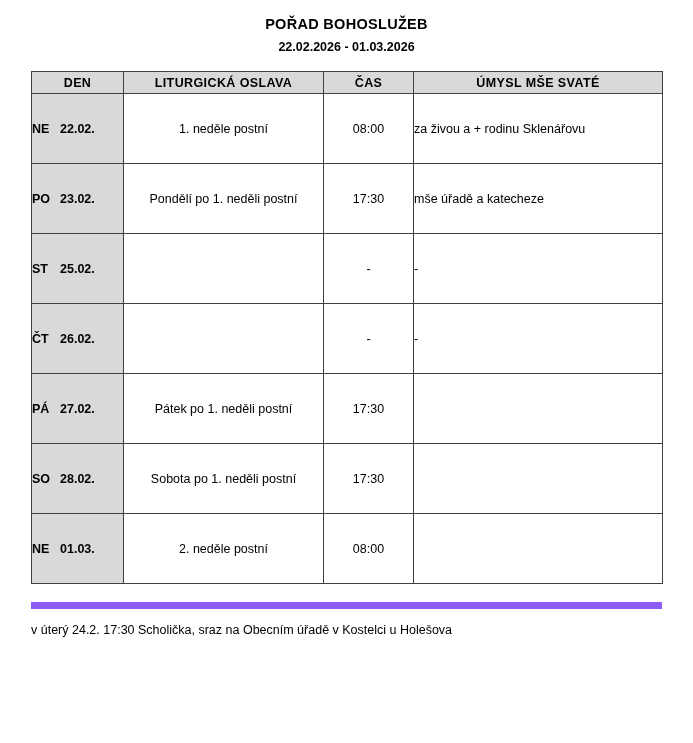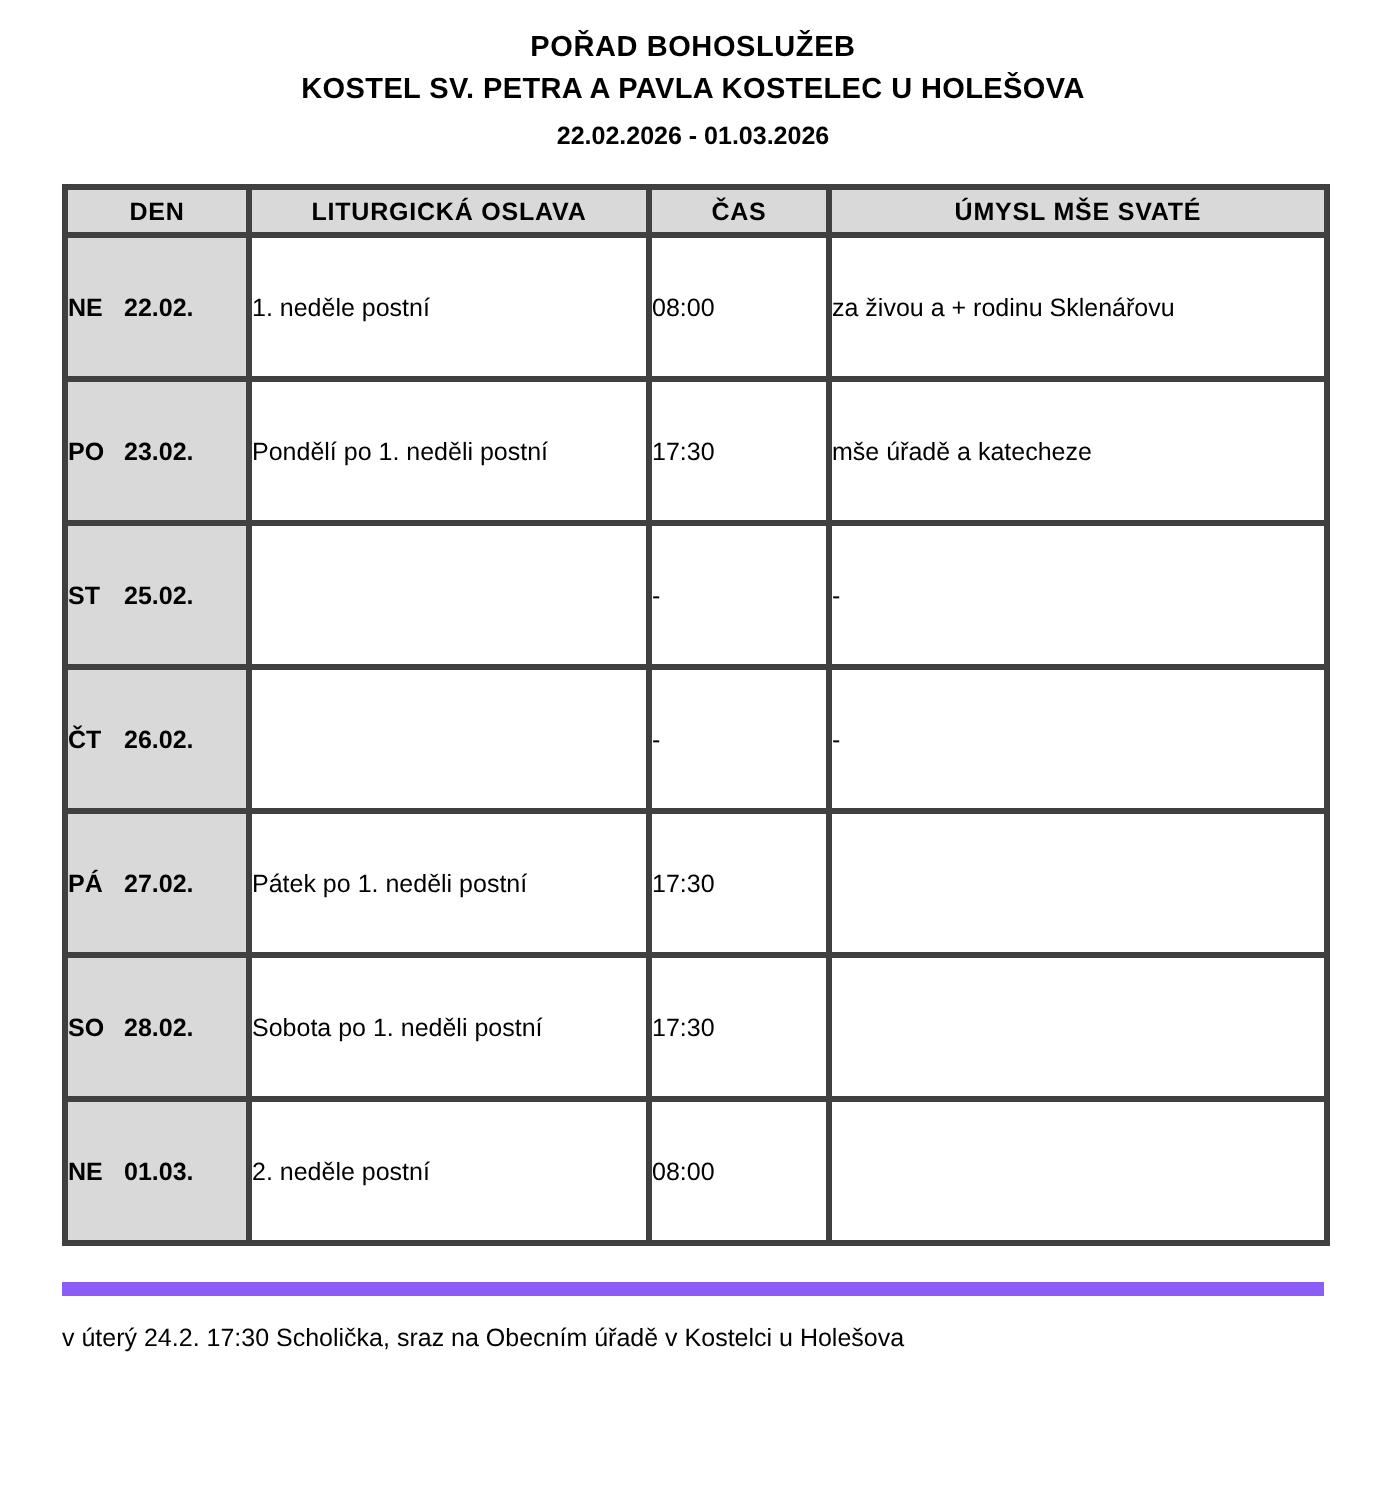--- a/index.html
+++ b/index.html
@@ -44,21 +44,21 @@
   .table-wrap {
     margin: 17px 31px 0 31px;
   }
   table.schedule {
     width: 631px;
     border-collapse: collapse;
     table-layout: fixed;
   }
   table.schedule th,
   table.schedule td {
-    border: 3px solid #404040;
+    border: 1px solid #404040;
     padding: 0;
   }
   table.schedule thead th {
     background: #d9d9d9;
     font-size: 12.5px;
     font-weight: bold;
     height: 21px;
     text-align: center;
     letter-spacing: 0.4px;
   }
@@ -82,25 +82,25 @@
   }
   td.day-cell .dow {
     display: inline-block;
     min-width: 22px;
   }
   td.day-cell .date {
     display: inline-block;
     margin-left: 6px;
   }
   td.lit-cell {
-    text-align: left;
+    text-align: center;
     padding: 0 4px;
   }
   td.time-cell {
-    text-align: left;
+    text-align: center;
   }
   td.int-cell {
     text-align: left;
     padding: 0 6px;
   }
   .note {
     margin: 18px 31px 0 31px;
     width: 631px;
     box-sizing: border-box;
     border-top: 7px solid #8b5cf6;
@@ -108,21 +108,20 @@
     font-size: 12.5px;
   }
 </style>
 </head>
 <body>
 
 <div class="page">
 
   <div class="header">
     <div class="title1">POŘAD BOHOSLUŽEB</div>
-    <div class="title2">KOSTEL SV. PETRA A PAVLA KOSTELEC U HOLEŠOVA</div>
     <div class="daterange">22.02.2026 - 01.03.2026</div>
   </div>
 
   <div class="table-wrap">
     <table class="schedule">
       <colgroup>
         <col class="c-day">
         <col class="c-lit">
         <col class="c-time">
         <col class="c-int">

